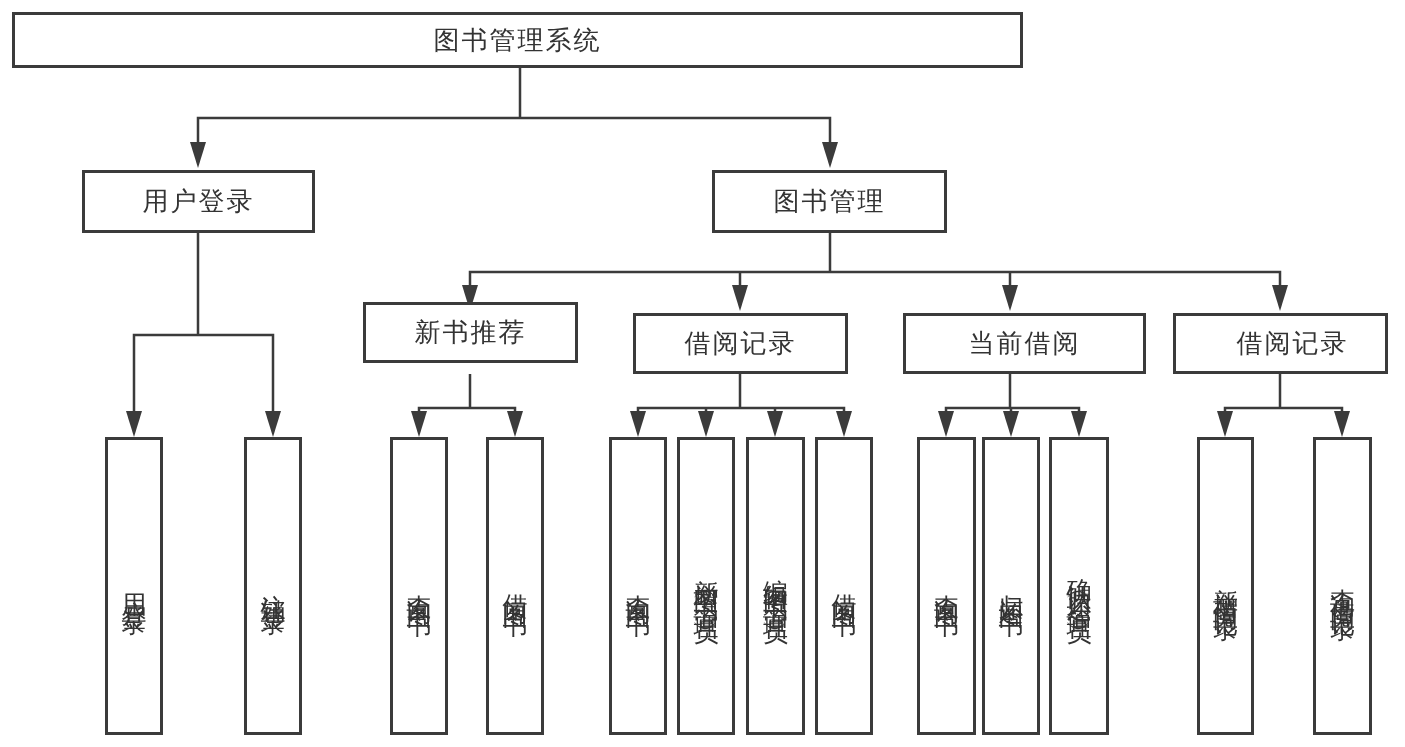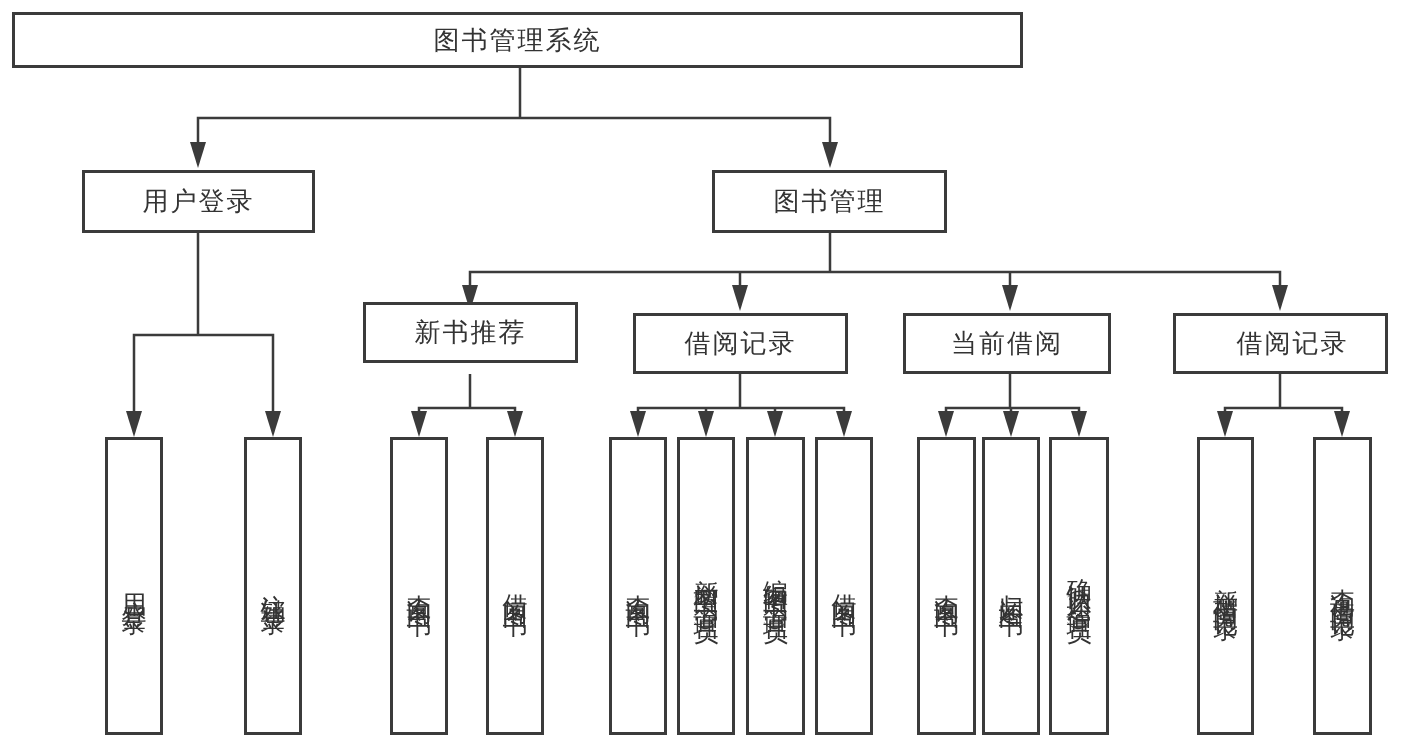--- a/index.html
+++ b/index.html
@@ -115,21 +115,21 @@
   <div class="node h-node" style="left:712px;top:170px;width:235px;height:63px;">
     <span>图书管理</span>
   </div>
 
   <div class="node h-node" style="left:363px;top:302px;width:215px;height:61px;">
     <span>新书推荐</span>
   </div>
   <div class="node h-node" style="left:633px;top:313px;width:215px;height:61px;">
     <span>借阅记录</span>
   </div>
-  <div class="node h-node" style="left:903px;top:313px;width:208px;height:61px;">
+  <div class="node h-node" style="left:903px;top:313px;width:243px;height:61px;">
     <span>当前借阅</span>
   </div>
   <div class="node h-node" style="left:1173px;top:313px;width:215px;height:61px;padding-left:24px;">
     <span>借阅记录</span>
   </div>
 
   <div class="node leaf" style="left:105px;top:437px;width:58px;height:298px;">
     <span>用户登录</span>
   </div>
   <div class="node leaf" style="left:244px;top:437px;width:58px;height:298px;">

